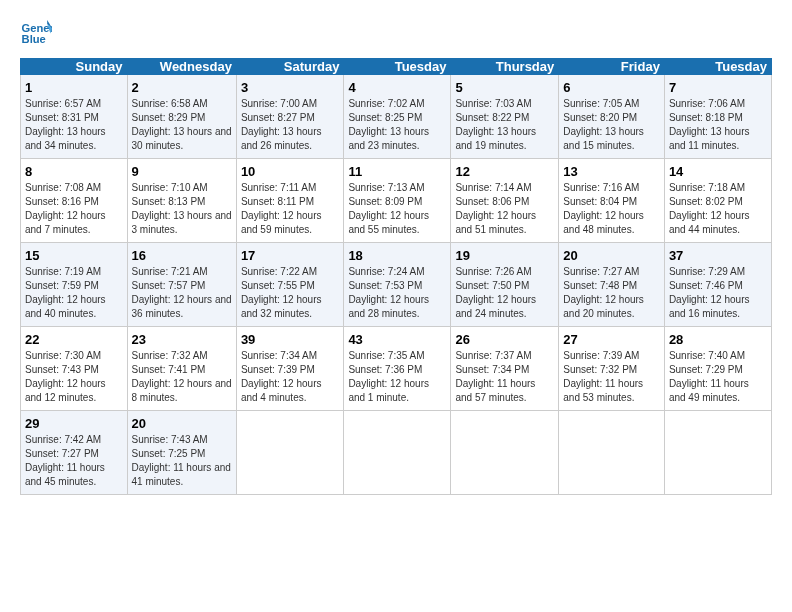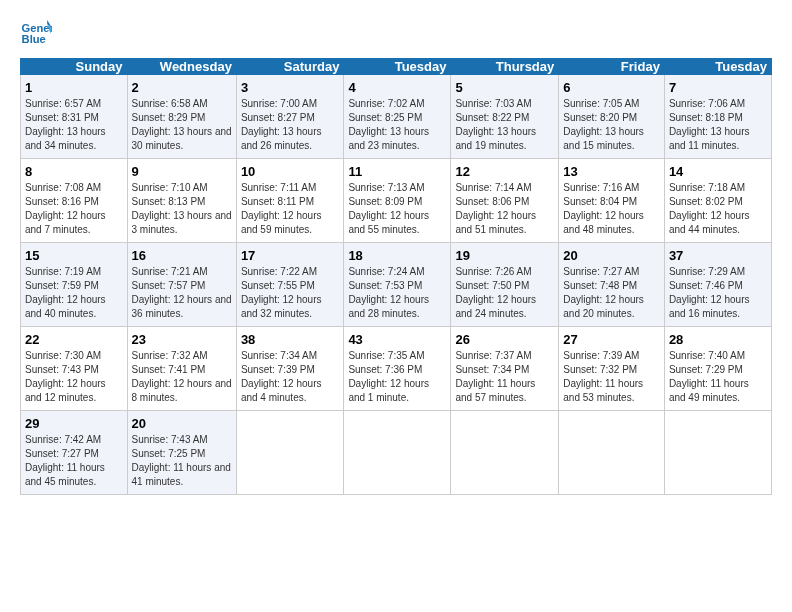--- a/index.html
+++ b/index.html
@@ -210,21 +210,21 @@
       <tr>
         <td>
         <span class="day-num">22</span>
         <span class="day-info">Sunrise: 7:30 AM<br>Sunset: 7:43 PM<br>Daylight: 12 hours and 12 minutes.</span>
       </td>
         <td>
         <span class="day-num">23</span>
         <span class="day-info">Sunrise: 7:32 AM<br>Sunset: 7:41 PM<br>Daylight: 12 hours and 8 minutes.</span>
       </td>
         <td>
-        <span class="day-num">38</span>
+        <span class="day-num">39</span>
         <span class="day-info">Sunrise: 7:34 AM<br>Sunset: 7:39 PM<br>Daylight: 12 hours and 4 minutes.</span>
       </td>
         <td>
         <span class="day-num">43</span>
         <span class="day-info">Sunrise: 7:35 AM<br>Sunset: 7:36 PM<br>Daylight: 12 hours and 1 minute.</span>
       </td>
         <td>
         <span class="day-num">26</span>
         <span class="day-info">Sunrise: 7:37 AM<br>Sunset: 7:34 PM<br>Daylight: 11 hours and 57 minutes.</span>
       </td>

